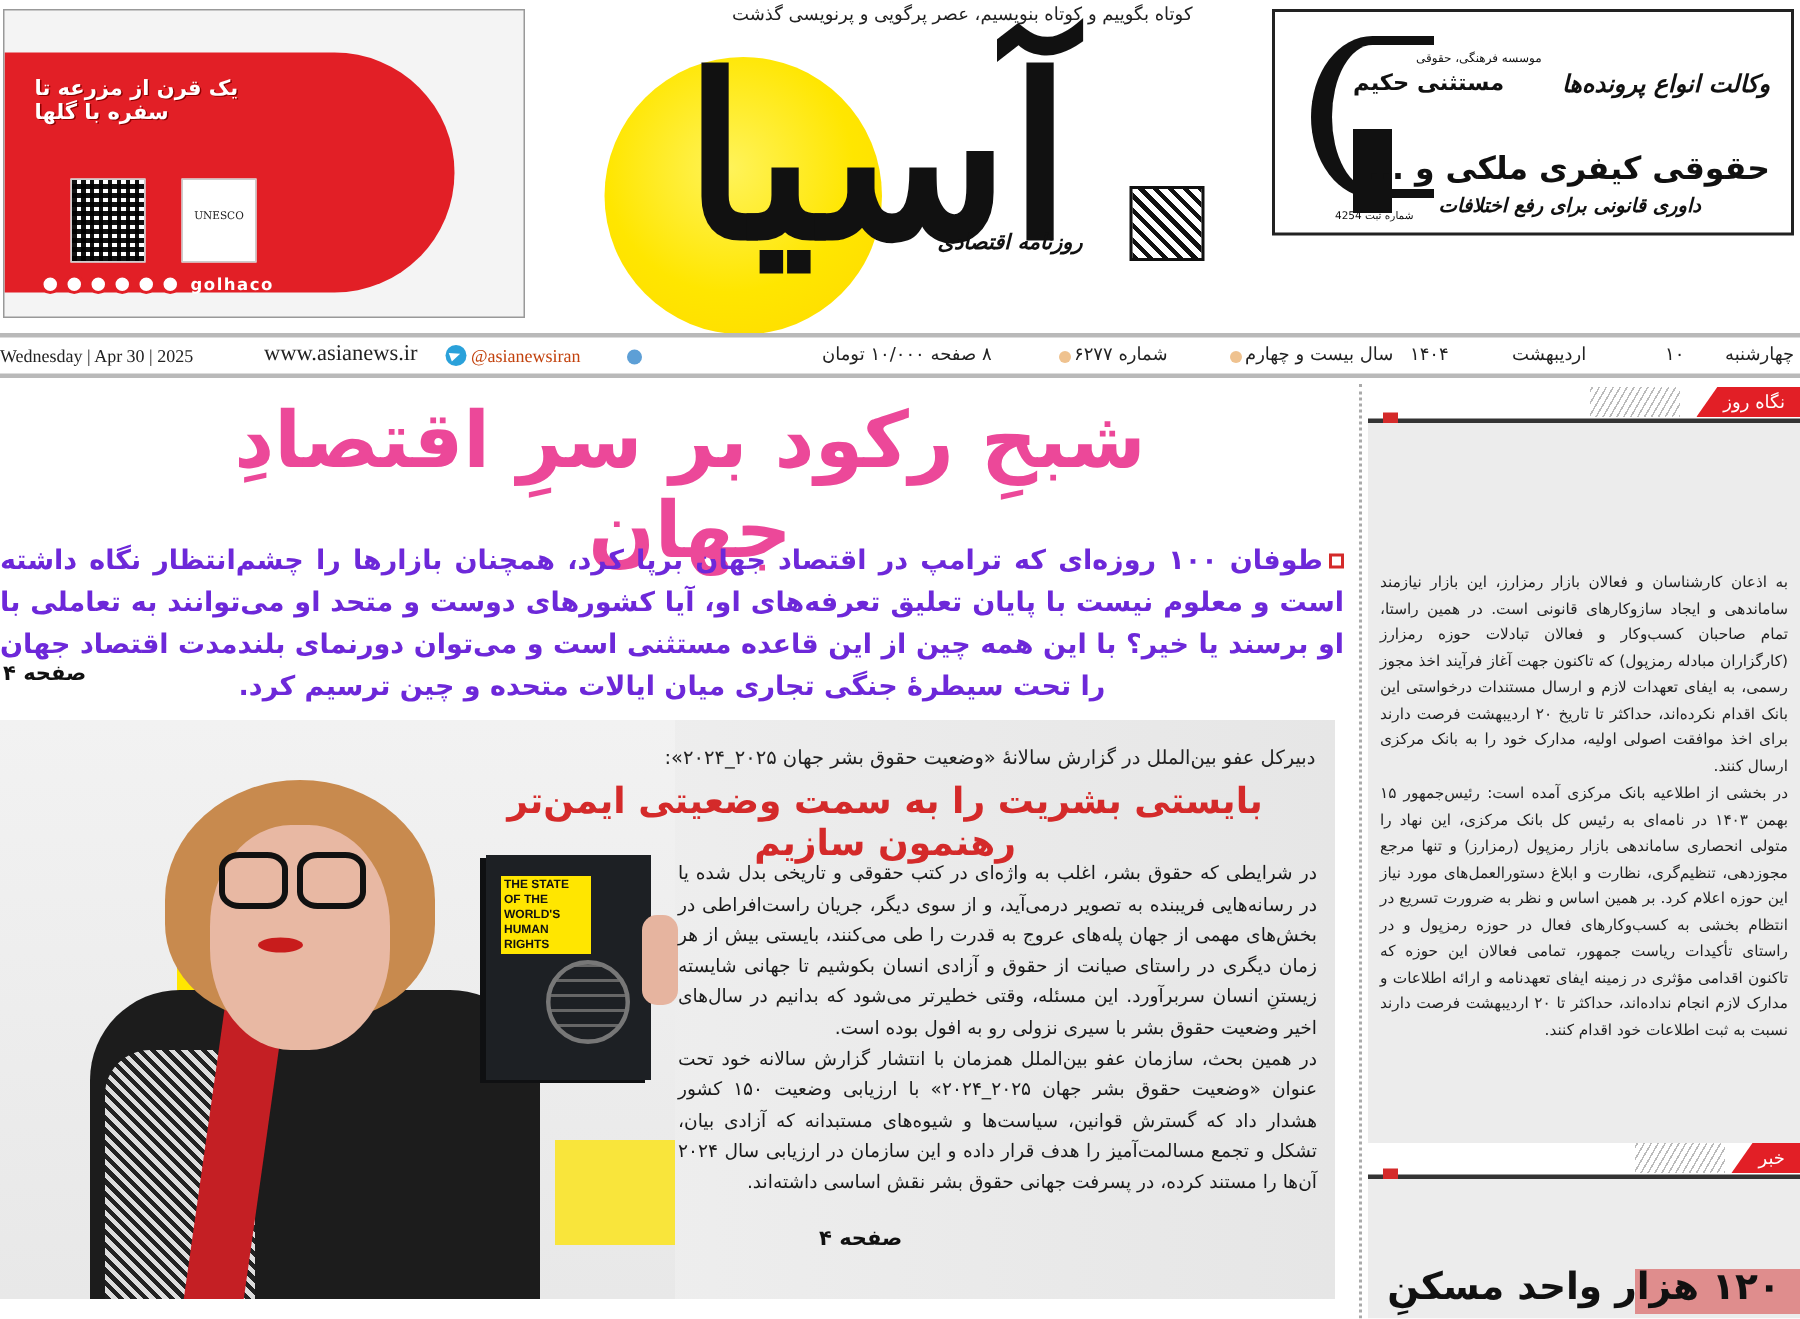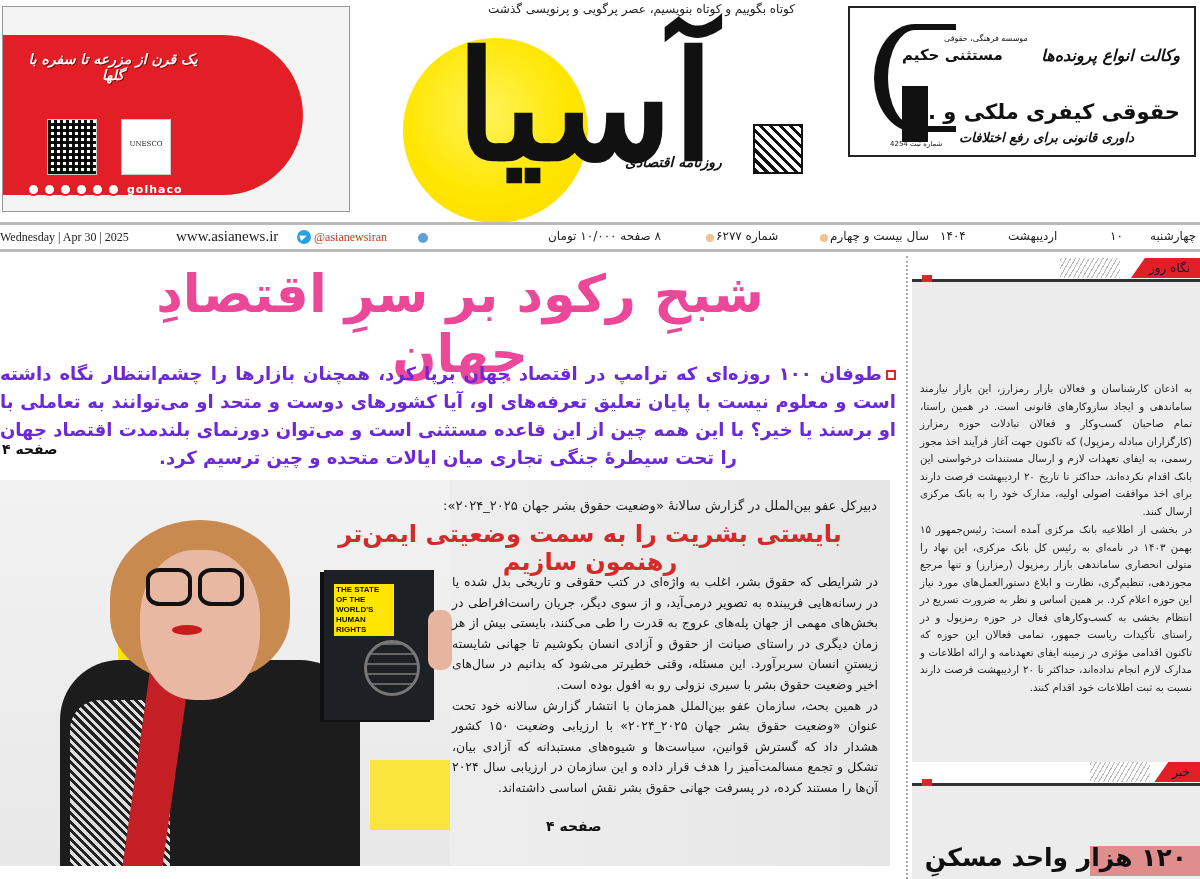--- a/index.html
+++ b/index.html
@@ -9,24 +9,23 @@
   
   .ad-left {
     position: absolute; left: 2px; top: 6px; width: 348px; height: 206px;
     border: 1px solid #999; background: #f4f4f4; overflow: hidden;
   }
   .ad-left .red-band {
     position: absolute; left: 0; top: 28px; width: 300px; height: 160px; background: #e21f26;
     border-radius: 0 90px 90px 0;
   }
   .ad-left .slogan {
-    position: absolute; left: 20px; top: 44px; width: 180px; text-align: center;
+    position: absolute; left: 20px; top: 44px; width: 180px; text-align: left;
     color: #fff; font-weight: bold; font-size: 14px; direction: rtl;
     text-shadow: 1px 1px 0 #8a0000;
-    font-style: italic;
   }
   .ad-left .logo-circle {
     position: absolute; left: 178px; top: 36px; width: 140px; height: 140px; border-radius: 50%;
     background: #fff; border: 4px solid #e21f26;
   }
   .ad-left .logo-sub {
     position: absolute; left: 0; right: 0; top: 38px; text-align: center; font-size: 8px; direction: rtl; color: #333;
   }
   .ad-left .logo-text {
     position: absolute; left: 10px; right: 10px; top: 66px; height: 40px; text-align: center;
@@ -158,21 +157,21 @@
     position: absolute; left: 452px; top: 92px; width: 426px; direction: rtl; text-align: justify;
     font-size: 12.4px; line-height: 20.6px; color: #1a1a1a;
   }
   .feature .body p { margin: 0; }
   .feature .page-ref { position: absolute; left: 546px; top: 338px; font-size: 14px; direction: rtl; color: #111; font-weight: bold; }
 
   
   .rightcol { position: absolute; left: 906px; top: 256px; width: 294px; height: 623px; border-left: 2px dotted #aaa; }
   .section-tag {
     position: absolute; right: 0; height: 20px; padding: 0 10px 0 18px;
-    background: #e21f26; color: #0f172a; font-size: 12px; direction: rtl; line-height: 20px;
+    background: #e21f26; color: #ffffff; font-size: 12px; direction: rtl; line-height: 20px;
     clip-path: polygon(14px 0, 100% 0, 100% 100%, 0 100%);
   }
   .section-hatch {
     position: absolute; height: 20px; width: 60px;
     background: repeating-linear-gradient(-60deg, #bbb 0 1px, transparent 1px 4px);
   }
   .section-rule { position: absolute; left: 4px; right: 0; height: 3px; background: #333; }
   .section-rule .sq { position: absolute; left: 10px; top: -4px; width: 10px; height: 10px; background: #d42a2a; }
   .rightcol .panel { position: absolute; left: 4px; right: 0; background: #ececec; }
   .rightcol .op-title {

